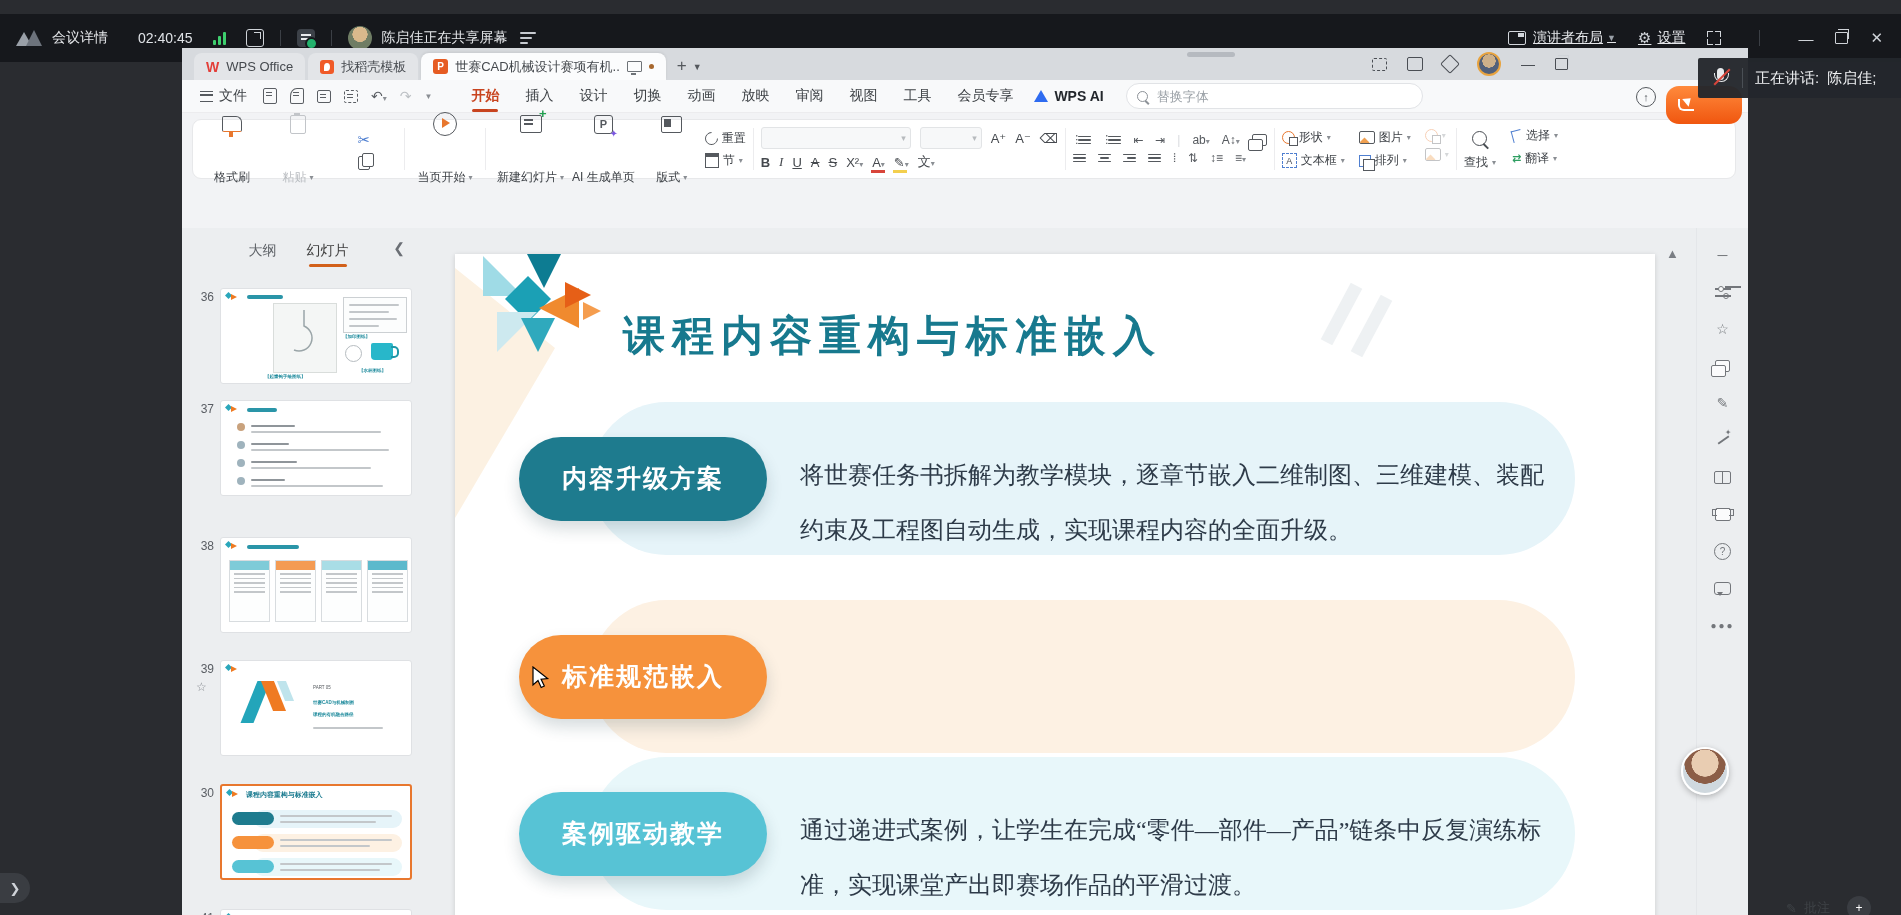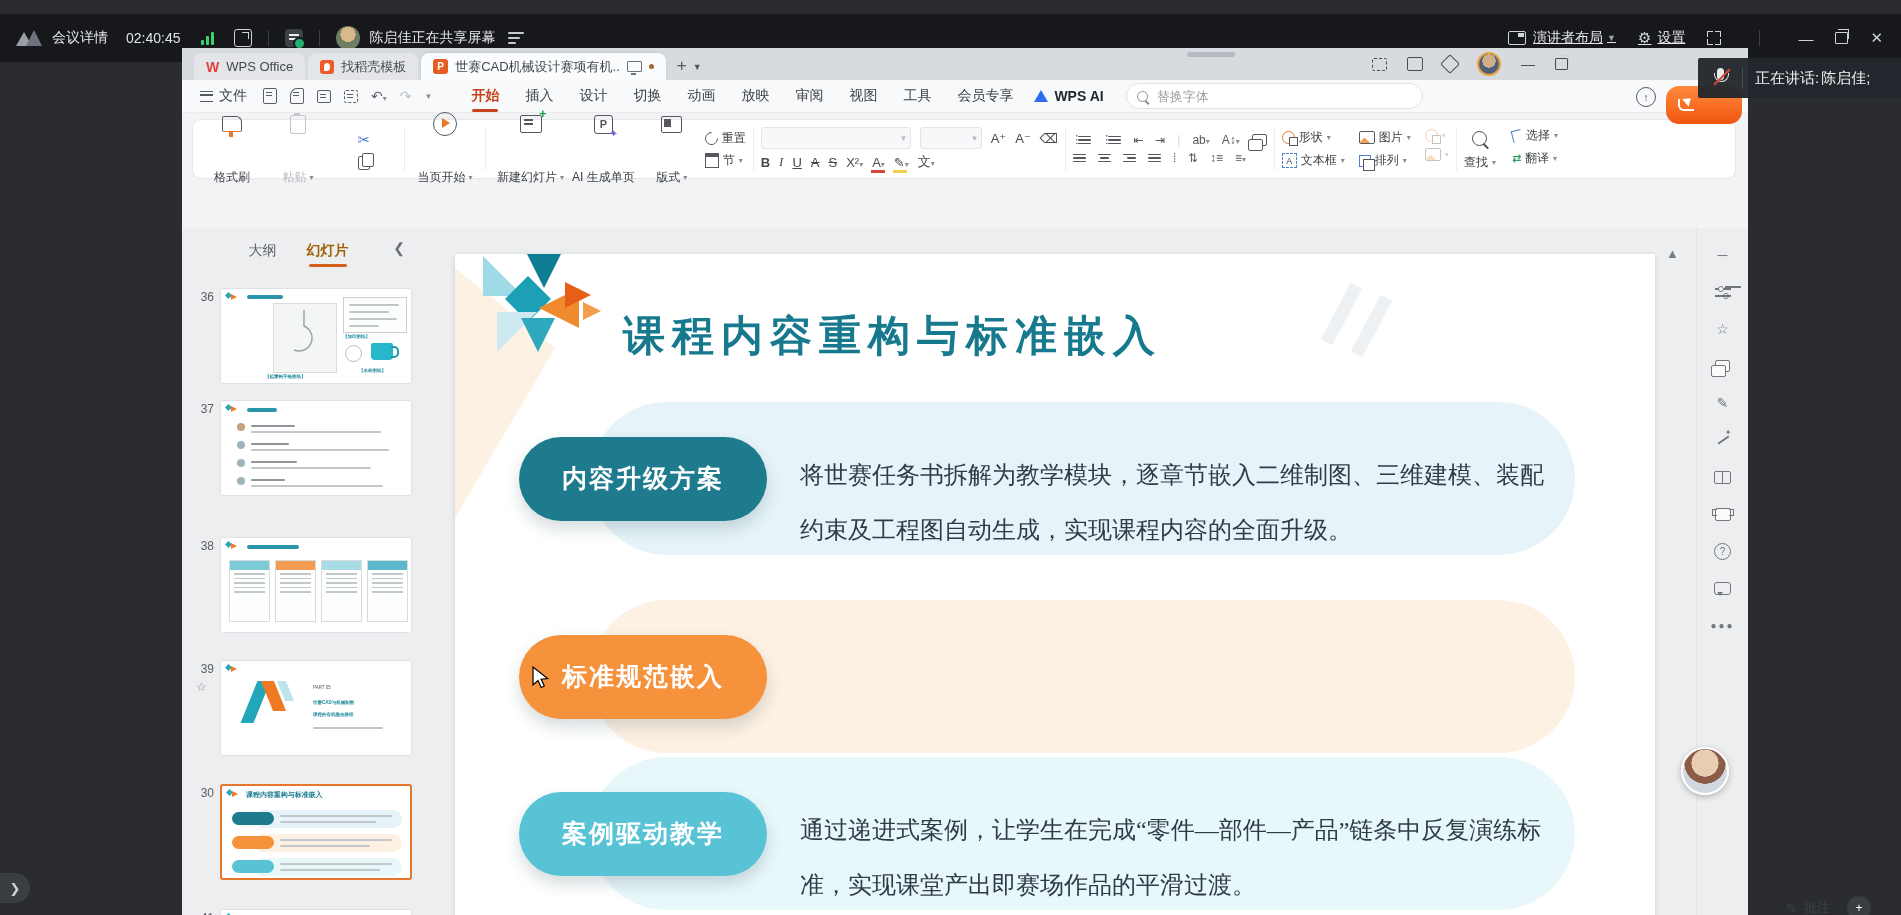--- a/index.html
+++ b/index.html
@@ -6,21 +6,21 @@
   .root{position:relative;width:1901px;height:915px;overflow:hidden;background:#2a2c30;
         font-family:"Liberation Sans","DejaVu Sans",sans-serif;-webkit-font-smoothing:antialiased;}
 
   
   .mbar{position:absolute;left:0;top:14px;width:1901px;height:48px;background:#16181c;display:flex;align-items:center;color:#e4e6e9;font-size:14px;}
   .mbar .grp{display:flex;align-items:center;text-decoration:underline;}
   .mlogo{width:26px;height:16px;margin:0 10px 0 16px;position:relative;}
   .mlogo i{position:absolute;bottom:0;border-style:solid;border-color:transparent;}
   .mlogo .a{left:0;border-width:0 8px 14px 8px;border-bottom-color:#9aa0a8;}
   .mlogo .b{left:10px;border-width:0 8px 16px 8px;border-bottom-color:#6d737c;}
-  .mtime{margin-left:18px;color:#dfe2e6;}
+  .mtime{margin-left:30px;color:#dfe2e6;}
   .sig{display:flex;align-items:flex-end;gap:2px;margin-left:20px;height:13px;}
   .sig i{width:3px;background:#3ecf6e;border-radius:1px;}
   .sig .s1{height:5px}.sig .s2{height:9px}.sig .s3{height:13px}
   .mic-ic{width:16px;height:16px;border:1.5px solid #cfd3d8;border-radius:3px;position:relative;margin-left:20px;}
   .mic-ic::after{content:"";position:absolute;right:2px;top:2px;width:6px;height:6px;border-top:1.5px solid #cfd3d8;border-right:1.5px solid #cfd3d8;}
   .vdiv{width:1px;height:16px;background:#3b3f45;margin:0 16px;}
   .wpsdoc{width:18px;height:18px;background:#3c4148;border-radius:4px;position:relative;}
   .wpsdoc::before{content:"";position:absolute;left:4px;top:5px;width:10px;height:2px;background:#e8eaec;box-shadow:0 4px 0 #e8eaec;}
   .wpsdoc::after{content:"";position:absolute;right:-3px;bottom:-3px;width:9px;height:9px;border-radius:50%;background:#23b26d;border:2px solid #16181c;}
   .avatar-s{width:24px;height:24px;border-radius:50%;background:radial-gradient(circle at 50% 35%,#d9b98c 0 38%,#6f7d64 39% 100%);margin-right:10px;}
@@ -153,21 +153,21 @@
   .findgrp{display:flex;gap:16px;}
   .selic{width:9px;height:11px;border-left:1.6px solid #4f7fd0;border-top:1.6px solid #4f7fd0;transform:rotate(-15deg);}
   .trsic{font-size:11px;color:#2f9e62;font-weight:bold;}
   .bigsico{width:13px;height:13px;border:1.8px solid #4a4e54;border-radius:50%;position:relative;margin:4px 0 2px;}
   .bigsico::after{content:"";position:absolute;left:11px;top:11px;width:7px;height:1.8px;background:#4a4e54;transform:rotate(45deg);transform-origin:left top;}
 
   
   .work{position:absolute;left:0;top:180px;width:100%;height:687px;}
   .thumbs{position:absolute;left:0;top:0;width:233px;height:100%;overflow:hidden;}
   .thead{position:absolute;left:0;top:8px;width:100%;height:30px;display:flex;align-items:center;justify-content:center;gap:30px;font-size:14px;color:#5f6368;}
-  .thead .on{color:#a16207;font-weight:bold;position:relative;}
+  .thead .on{color:#404040;font-weight:normal;position:relative;}
   .thead .on::after{content:"";position:absolute;left:50%;transform:translateX(-50%);bottom:-7px;width:38px;height:3px;border-radius:2px;background:#d2601a;}
   .collap{position:absolute;right:10px;top:12px;color:#6b6f75;font-size:14px;}
   .titem{position:absolute;left:0;width:233px;height:97px;}
   .tnum{position:absolute;left:6px;top:2px;width:26px;text-align:right;font-size:12px;color:#595d63;}
   .tstar{position:absolute;left:14px;top:20px;font-size:12px;color:#8a8e94;}
   .tcard{position:absolute;left:38px;top:0;width:192px;height:96px;background:#fff;border:1px solid #dfe1e4;border-radius:3px;box-sizing:border-box;overflow:hidden;}
   .titem.sel .tcard{border:2px solid #e8772e;}
   .mlg{position:absolute;left:4px;top:3px;width:12px;height:10px;}
   .mlg::before{content:"";position:absolute;left:0;top:0;width:7px;height:7px;background:#2aa7bb;clip-path:polygon(50% 0,100% 50%,50% 100%,0 50%);}
   .mlg::after{content:"";position:absolute;left:6px;top:2px;width:6px;height:6px;background:#ef7a22;clip-path:polygon(0 0,100% 50%,0 100%);}
@@ -785,21 +785,21 @@
       </div>
     </div>
   </div>
 
   <div class="toast">
     <span class="micmute">
         <i></i>
       </span>
     <span class="tdiv"></span>
     <span>正在讲话:</span>
-    <span style="margin-left:2px">陈启佳;</span>
+    <span style="margin-left:8px">陈启佳;</span>
   </div>
 
   <div class="avbubble"></div>
 
   <div class="lefttab">❯</div>
 
   <div class="annot">
     <span class="penic">✎</span>
     <span>批注</span>
     <span class="anncirc">+</span>

